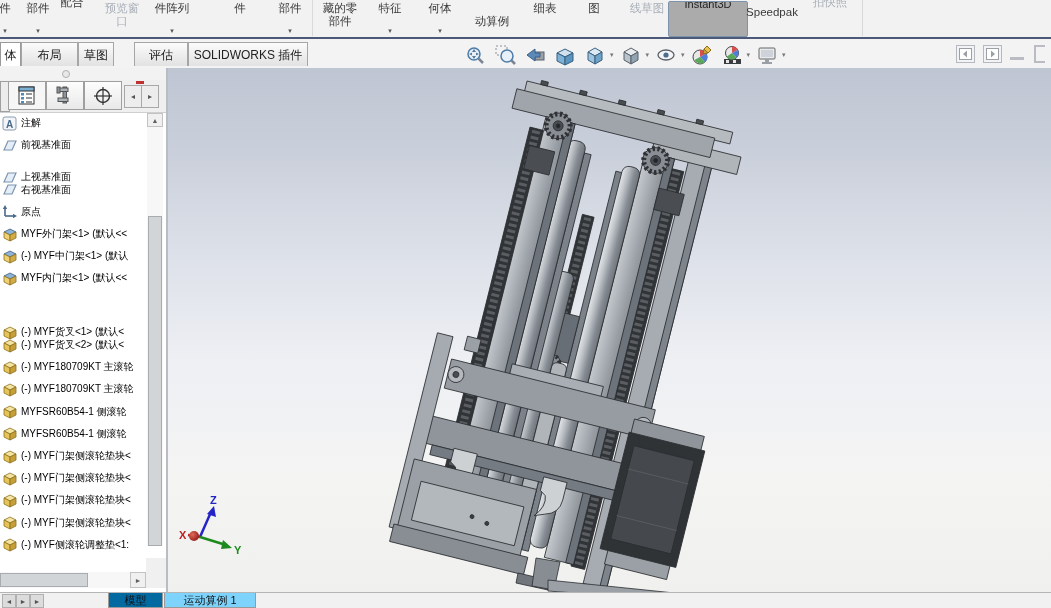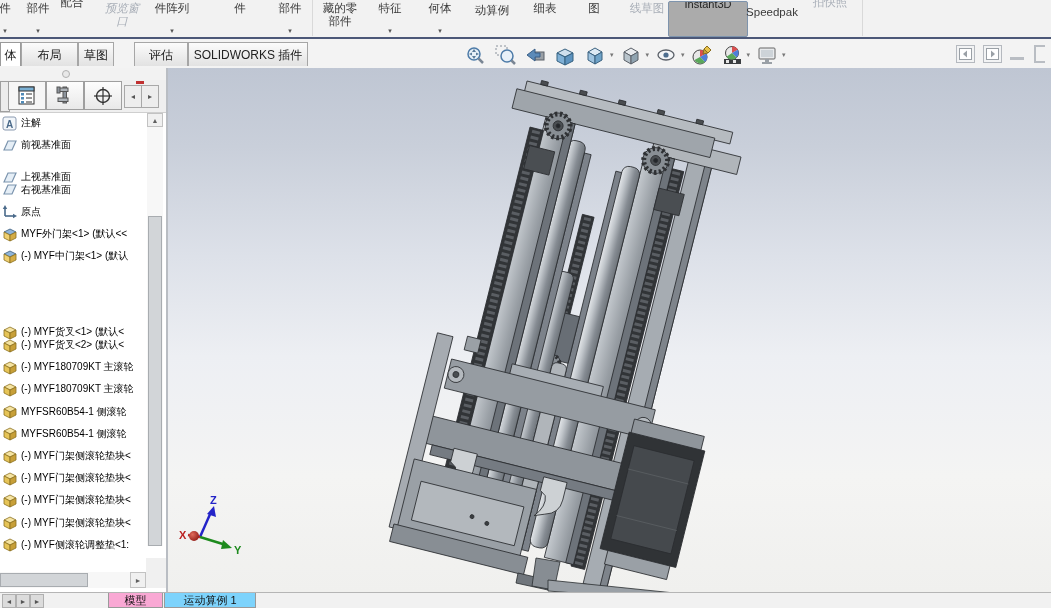--- a/index.html
+++ b/index.html
@@ -62,40 +62,40 @@
   #hsb-thumb{position:absolute;left:0px;top:505px;width:88px;height:14px;background:#d2d5d8;border:1px solid #a8acb0;box-sizing:border-box;}
   #sb-corner{position:absolute;left:146px;top:490px;width:20px;height:30px;background:#f0f0f0;}
   #splitter{position:absolute;left:166px;top:0;width:2px;height:524px;background:#b9bdc3;}
 
   
   #bottombar{position:absolute;left:0;top:592px;width:1051px;height:16px;background:#f1f1f1;border-top:1px solid #b5b5b5;box-sizing:border-box;}
   .bnav{position:absolute;top:1px;width:14px;height:14px;background:#dcdcdc;border:1px solid #b0b0b0;box-sizing:border-box;
         color:#555;font-size:7px;display:flex;align-items:center;justify-content:center;}
   .btab{position:absolute;top:0px;height:15px;box-sizing:border-box;border:1px solid #9a9a9a;border-top:none;
         background:#7dd3fc;color:#111;font-size:11px;text-align:center;line-height:14px;}
-  .btab.active{background:#f9a8d4;}
+  .btab.active{background:#0369a1;}
 </style>
 </head>
 <body>
 
 <div id="window">
 
   <div id="ribbon">
       <div class="ribbon-item" style="left: -37px; top: 2px;">
         <div>件</div>
         <div class="ribbon-caret">▾</div>
       </div>
       <div class="ribbon-item" style="left: -4px; top: 2px;">
         <div>部件</div>
         <div class="ribbon-caret">▾</div>
       </div>
       <div class="ribbon-item" style="left: 30px; top: -4px;">
         <div>配合</div>
       </div>
-      <div class="ribbon-item grayed" style="left: 80px; top: 2px; font-style: italic;">
+      <div class="ribbon-item grayed" style="left: 80px; top: 2px;">
         <div>预览窗</div>
         <div>口</div>
       </div>
       <div class="ribbon-item" style="left: 130px; top: 2px;">
         <div>件阵列</div>
         <div class="ribbon-caret">▾</div>
       </div>
       <div class="ribbon-item" style="left: 198px; top: 2px;">
         <div>件</div>
       </div>
@@ -109,21 +109,21 @@
         <div>部件</div>
       </div>
       <div class="ribbon-item" style="left: 348px; top: 2px;">
         <div>特征</div>
         <div class="ribbon-caret">▾</div>
       </div>
       <div class="ribbon-item" style="left: 398px; top: 2px;">
         <div>何体</div>
         <div class="ribbon-caret">▾</div>
       </div>
-      <div class="ribbon-item" style="left: 450px; top: 4px;">
+      <div class="ribbon-item" style="left: 450px; top: 15px;">
         <div>动算例</div>
       </div>
       <div class="ribbon-item" style="left: 503px; top: 2px;">
         <div>细表</div>
       </div>
       <div class="ribbon-item" style="left: 552px; top: 2px;">
         <div>图</div>
       </div>
       <div class="ribbon-item grayed" style="left: 605px; top: 2px;">
         <div>线草图</div>
@@ -454,20 +454,28 @@
             <span class="tlabel">MYF外门架&lt;1&gt; (默认&lt;&lt;</span>
           </div>
           <div class="trow" style="top: 133.2px;">
             <span class="ticon"><svg width="16" height="15">
                 <polygon points="2,5 8,2 14,5 8,8" fill="#8fb4d8" stroke="#3a5a7a" stroke-width="0.8"></polygon>
                 <polygon points="2,5 8,8 8,14 2,11" fill="#f0d070" stroke="#8a7020" stroke-width="0.8"></polygon>
                 <polygon points="8,8 14,5 14,11 8,14" fill="#d4ac46" stroke="#8a7020" stroke-width="0.8"></polygon>
               </svg></span>
             <span class="tlabel">(-) MYF中门架&lt;1&gt; (默认</span>
           </div>
+          <div class="trow" style="top: 155.4px;">
+            <span class="ticon"><svg width="16" height="15">
+                <polygon points="2,5 8,2 14,5 8,8" fill="#8fb4d8" stroke="#3a5a7a" stroke-width="0.8"></polygon>
+                <polygon points="2,5 8,8 8,14 2,11" fill="#f0d070" stroke="#8a7020" stroke-width="0.8"></polygon>
+                <polygon points="8,8 14,5 14,11 8,14" fill="#d4ac46" stroke="#8a7020" stroke-width="0.8"></polygon>
+              </svg></span>
+            <span class="tlabel">MYF内门架&lt;1&gt; (默认&lt;&lt;</span>
+          </div>
           <div class="trow" style="top: 209px;">
             <span class="ticon"><svg width="16" height="15">
                 <polygon points="2,5 8,2 14,5 8,8" fill="#f5e3a0" stroke="#8a7020" stroke-width="0.8"></polygon>
                 <polygon points="2,5 8,8 8,14 2,11" fill="#e6c457" stroke="#8a7020" stroke-width="0.8"></polygon>
                 <polygon points="8,8 14,5 14,11 8,14" fill="#c79f38" stroke="#8a7020" stroke-width="0.8"></polygon>
               </svg></span>
             <span class="tlabel">(-) MYF货叉&lt;1&gt; (默认&lt;</span>
           </div>
           <div class="trow" style="top: 222px;">
             <span class="ticon"><svg width="16" height="15">

